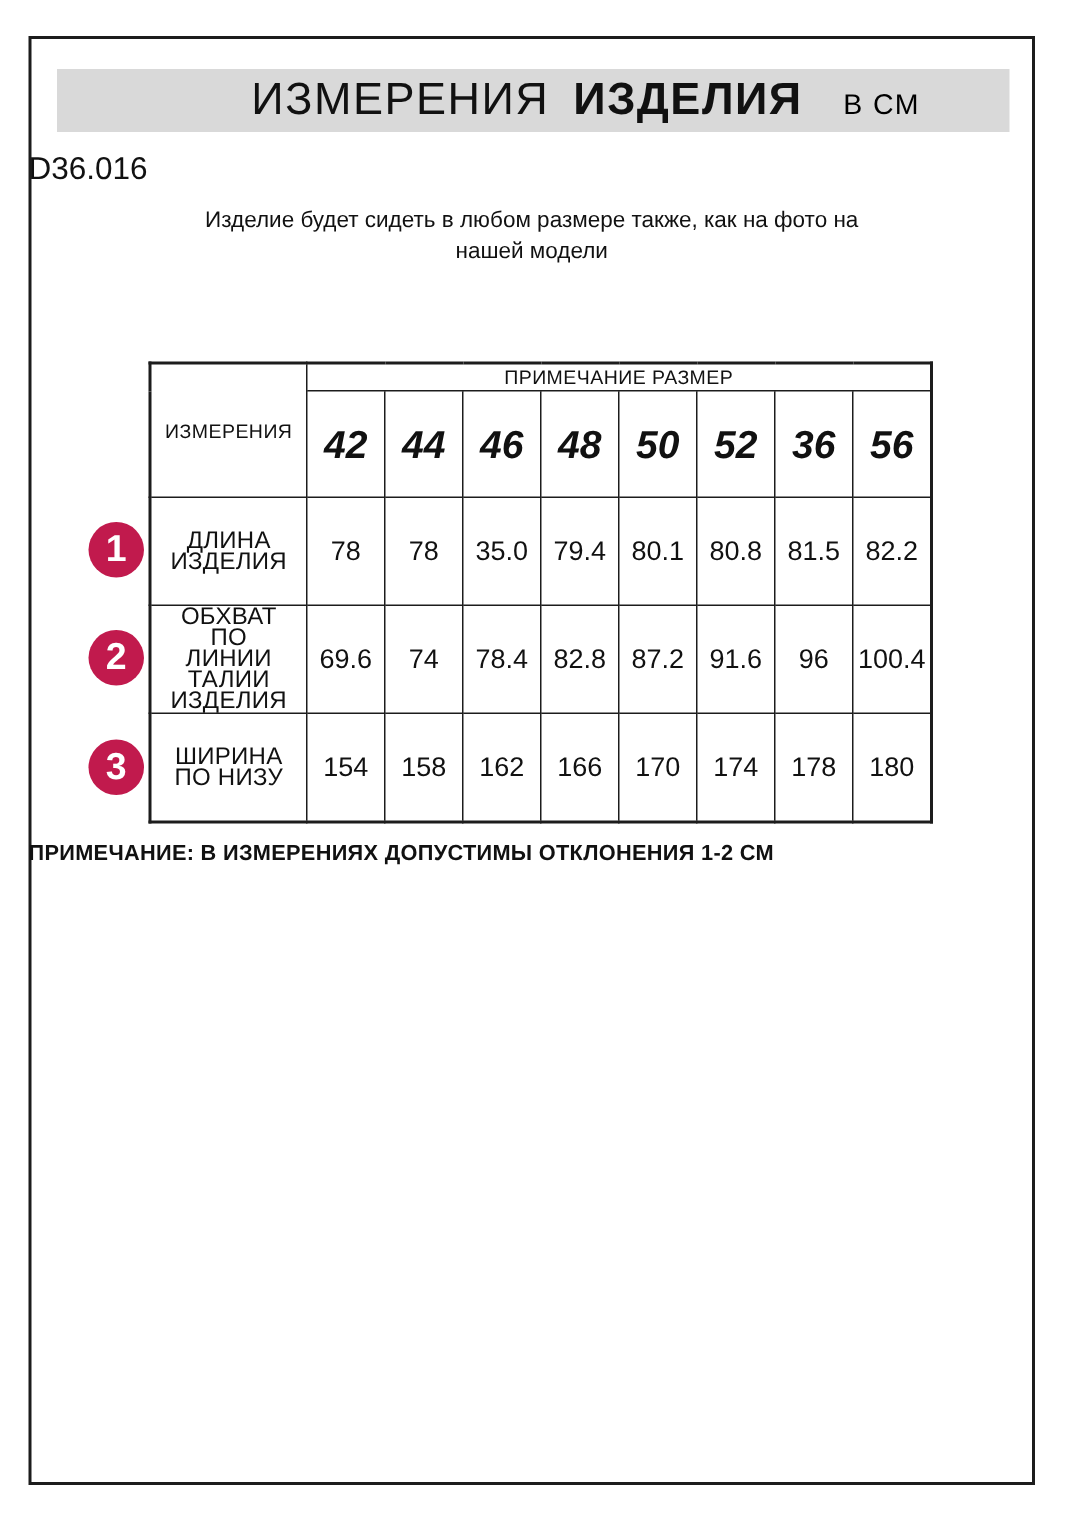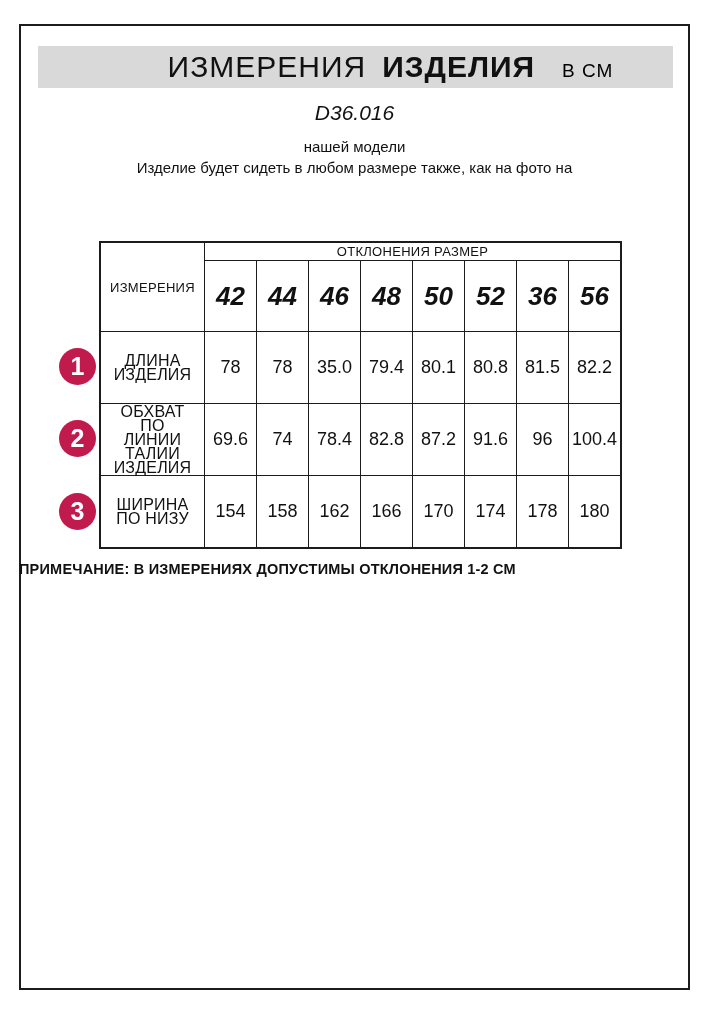--- a/index.html
+++ b/index.html
@@ -61,25 +61,23 @@
     font-weight: 400;
     color: #000000;
     letter-spacing: 1px;
     margin-left: 27px;
   }
   .article {
     position: absolute;
     left: 19px;
     top: 101px;
     width: 671px;
-    text-align: center;
     font-size: 21px;
     font-weight: 400;
     color: #111;
-    font-style: italic;
   }
   .fit-note {
     position: absolute;
     left: 19px;
     top: 136px;
     width: 671px;
     text-align: center;
     font-size: 15px;
     line-height: 21px;
     color: #111;
@@ -167,29 +165,29 @@
     <div class="inner">
       <span class="title-regular">ИЗМЕРЕНИЯ</span>
       <span class="title-bold">ИЗДЕЛИЯ</span>
       <span class="title-units">В СМ</span>
     </div>
   </div>
 
   <div class="article">D36.016</div>
 
   <div class="fit-note">
+    <div>Изделие будет сидеть в любом размере также, как на фото на</div>
     <div>нашей модели</div>
-    <div>Изделие будет сидеть в любом размере также, как на фото на</div>
   </div>
 
   <table class="size-table">
     <tbody>
         <tr class="r-group">
       <td class="corner" rowspan="2">ИЗМЕРЕНИЯ</td>
-      <td colspan="8">ОТКЛОНЕНИЯ РАЗМЕР</td>
+      <td colspan="8">ПРИМЕЧАНИЕ РАЗМЕР</td>
     </tr>
     <tr class="r-sizes">
       <td>42</td>
       <td>44</td>
       <td>46</td>
       <td>48</td>
       <td>50</td>
       <td>52</td>
       <td>36</td>
       <td>56</td>

